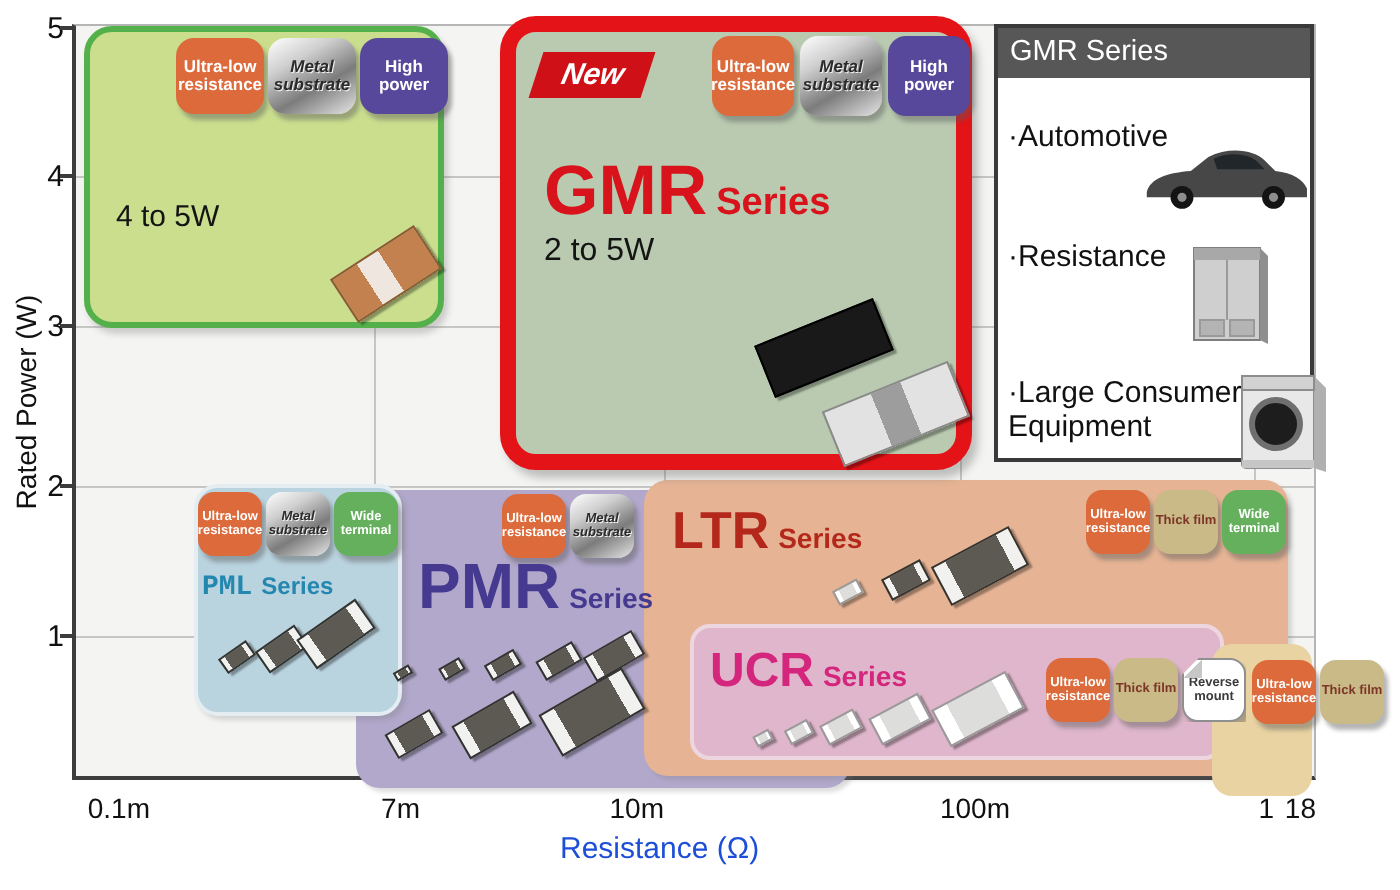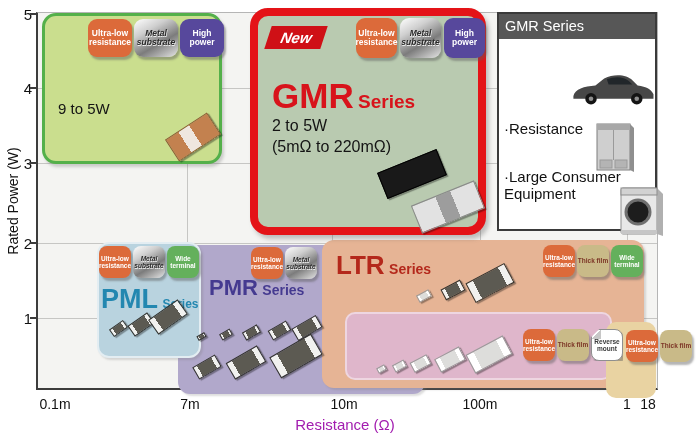--- a/index.html
+++ b/index.html
@@ -9,25 +9,25 @@
 
   
   #plot { position:absolute; left:36px; top:12px; width:622px; height:378px;
           background:#f4f4f2; border:1px solid #b5b5b5;
           border-left:2px solid #3c3c3c; border-bottom:2px solid #3c3c3c; }
   .vline { position:absolute; top:0; bottom:0; width:1px; background:#c6c6c4; }
   .hline { position:absolute; left:0; right:0; height:1px; background:#c6c6c4; }
 
   .ytick { position:absolute; width:22px; text-align:right; font-size:15px; color:#111; }
   .ytickmark { position:absolute; left:30px; width:6px; height:2px; background:#3c3c3c; }
-  .xtick { position:absolute; top:396px; text-align:center; font-size:14px; color:#111; }
+  .xtick { position:absolute; top:396px; text-align:right; font-size:14px; color:#111; }
   #ylabel { position:absolute; left:-42px; top:193px; width:110px; height:16px;
             transform:rotate(-90deg); text-align:center; font-size:14px; color:#111; }
-  #xlabel { position:absolute; left:280px; top:416px; width:130px; text-align:center;
-            font-size:15px; color:#a21caf; }
+  #xlabel { position:absolute; left:280px; top:416px; width:130px; 
+            font-size:15px; color:#1d4ed8; }
 
   
   .sbox { position:absolute; border-radius:12px; }
   #box-psr { left:42px; top:13px; width:180px; height:151px; background:#cade8e;
              border:3px solid #54b04a; border-radius:14px; box-shadow:2px 3px 3px rgba(110,110,110,.30); }
   #box-gmr { left:250px; top:8px; width:236px; height:227px; background:#b9cab0;
              border:8px solid #e41317; border-radius:18px; box-shadow:3px 4px 4px rgba(90,90,90,.35); }
   #box-pml { left:97px; top:242px; width:104px; height:116px; background:#b9d3df;
              border:2px solid #e3edf2; box-shadow:2px 2px 2px rgba(120,120,120,.25); }
   #box-pmr { left:178px; top:245px; width:247px; height:149px; background:#b1a8cb;
@@ -40,23 +40,23 @@
 
   
   .stitle { position:absolute; white-space:nowrap; font-weight:bold; }
   .stitle .big { font-weight:800; }
   .stitle .suf { font-weight:800; }
   #title-psr { left:58px; top:70px; color:#2fa83a; }
   #title-psr .big { font-size:27px; } #title-psr .suf { font-size:15px; }
   #title-gmr { left:272px; top:76px; color:#d8131b; }
   #title-gmr .big { font-size:35px; } #title-gmr .suf { font-size:19px; }
   #title-pml { left:101px; top:284px; color:#2387b0; }
-  #title-pml .big { font-size:27px; } #title-pml .suf { font-size:12px; }
+  #title-pml .big { font-size:14px;font-family:Liberation Mono, monospace; } #title-pml .suf { font-size:12px; }
   #title-pmr { left:209px; top:275px; color:#453a90; }
-  #title-pmr .big { font-size:22px; } #title-pmr .suf { font-size:14px; }
+  #title-pmr .big { font-size:32px; } #title-pmr .suf { font-size:14px; }
   #title-ltr { left:336px; top:250px; color:#b4281b; }
   #title-ltr .big { font-size:26px; } #title-ltr .suf { font-size:14px; }
   #title-ucr { left:355px; top:322px; color:#d4267c; }
   #title-ucr .big { font-size:24px; } #title-ucr .suf { font-size:14px; }
   #title-mcr { left:604px; top:355px; width:54px; text-align:center; color:#d8881f; white-space:normal; }
   #title-mcr .big { font-size:20px; display:block; line-height:1.05; }
   #title-mcr .suf { font-size:13px; display:block; }
 
   .descr { position:absolute; font-size:15px; color:#141414; white-space:nowrap; }
   #gmr-power, #gmr-range { font-size:16px; }
@@ -91,21 +91,21 @@
   .chip-white  { background:linear-gradient(90deg,#ffffff 0 18%,#dddddb 18% 82%,#ffffff 82%); border-color:#9a9a9a; }
   .chip-black  { background:#191919; border-color:#000; }
   .chip-silver { background:linear-gradient(90deg,#e2e2e2 0 38%,#9d9d9d 38% 62%,#e2e2e2 62%); border-color:#8a8a8a; }
   .chip-copper { background:linear-gradient(90deg,#c3814f 0 30%,#efe7df 30% 56%,#c3814f 56%); border-color:#8a5a34; }
 
   
   #panel { position:absolute; left:497px; top:12px; width:160px; height:219px; background:#fff;
            border:2px solid #3a3a3a; overflow:visible; }
   #panel-header { background:#575757; color:#fff; font-size:14.5px; line-height:1.25; padding:3px 6px 4px 6px; }
   .panel-item { position:absolute; font-size:15px; color:#111; }
-  #panel-item-3 { width:128px; line-height:1.15; }
+  #panel-item-3 { width:128px; line-height:1.15;margin-top:20px; }
   .app-icon { position:absolute; }
 </style>
 </head>
 <body>
 
 <div id="stage">
 
   <div id="plot">
     <div class="vline" style="left:149px"></div>
     <div class="vline" style="left:294px"></div>
@@ -125,21 +125,21 @@
   <div class="ytick" style="left:10px; top:310px">1</div>
   <div class="ytickmark" style="top:13px"></div>
   <div class="ytickmark" style="top:87px"></div>
   <div class="ytickmark" style="top:162px"></div>
   <div class="ytickmark" style="top:242px"></div>
   <div class="ytickmark" style="top:317px"></div>
 
   <div id="xlabel">Resistance (Ω)</div>
   <div class="xtick" style="left:35px; width:40px">0.1m</div>
   <div class="xtick" style="left:170px; width:40px">7m</div>
-  <div class="xtick" style="left:324px; width:40px">10m</div>
+  <div class="xtick" style="left:292px; width:40px">10m</div>
   <div class="xtick" style="left:455px; width:50px">100m</div>
   <div class="xtick" style="left:617px; width:20px">1</div>
   <div class="xtick" style="left:638px; width:20px">18</div>
 
   <div class="sbox" id="box-pmr"></div>
   <div class="sbox" id="box-pml"></div>
   <div class="sbox" id="box-ltr"></div>
   <div class="sbox" id="box-ucr"></div>
   <div class="sbox" id="box-mcr"></div>
 
@@ -179,20 +179,24 @@
     <div class="badge sm b-green">Wide terminal</div>
   </div>
   <div class="stitle" id="title-ltr">
     <span class="big">LTR</span>
     <span class="suf">Series</span>
   </div>
   <div class="chip chip-white" style="left:417px; top:292px; width:14px; height:8px;  transform:rotate(-28deg)"></div>
   <div class="chip chip-metal" style="left:442px; top:284px; width:22px; height:12px; transform:rotate(-28deg)"></div>
   <div class="chip chip-metal" style="left:468px; top:272px; width:44px; height:22px; transform:rotate(-28deg)"></div>
 
+  <div class="stitle" id="title-ucr">
+    <span class="big">UCR</span>
+    <span class="suf">Series</span>
+  </div>
   <div class="badge-row" style="left:523px; top:329px">
     <div class="badge sm b-orange">Ultra-low resistance</div>
     <div class="badge sm b-khaki">Thick film</div>
     <div class="badge sm b-page">
       <span class="fold"></span>
       <span>Reverse mount</span>
     </div>
   </div>
   <div class="chip chip-white" style="left:377px; top:366px; width:9px;  height:6px;  transform:rotate(-28deg)"></div>
   <div class="chip chip-white" style="left:393px; top:362px; width:13px; height:8px;  transform:rotate(-28deg)"></div>
@@ -204,45 +208,45 @@
     <div class="badge sm b-orange">Ultra-low resistance</div>
     <div class="badge sm b-khaki">Thick film</div>
   </div>
 
   <div class="sbox" id="box-psr"></div>
   <div class="badge-row" style="left:88px; top:19px">
     <div class="badge lg b-orange">Ultra-low resistance</div>
     <div class="badge lg b-metal">Metal substrate</div>
     <div class="badge lg b-purple">High power</div>
   </div>
-  <div class="descr" style="left:58px; top:100px">9 to 5W</div>
+  <div class="descr" style="left:58px; top:100px">4 to 5W</div>
   <div class="chip chip-copper" style="left:168px; top:124px; width:50px; height:26px; transform:rotate(-33deg)"></div>
 
   <div class="sbox" id="box-gmr"></div>
   <div id="new-badge">
     <span>New</span>
   </div>
   <div class="badge-row" style="left:356px; top:18px">
     <div class="badge md b-orange">Ultra-low resistance</div>
     <div class="badge md b-metal">Metal substrate</div>
     <div class="badge md b-purple">High power</div>
   </div>
   <div class="stitle" id="title-gmr">
     <span class="big">GMR</span>
     <span class="suf">Series</span>
   </div>
   <div class="descr" id="gmr-power" style="left:272px; top:117px">2 to 5W</div>
-  <div class="descr" id="gmr-range" style="left:272px; top:138px">(5mΩ to 220mΩ)</div>
   <div class="chip chip-black" style="left:380px; top:160px; width:64px; height:28px; transform:rotate(-22deg)"></div>
   <div class="chip chip-silver" style="left:414px; top:192px; width:68px; height:30px; transform:rotate(-22deg)"></div>
 
   <div id="panel">
     <div id="panel-header">
       <div>GMR Series</div>
     </div>
+    <div class="panel-item" style="left:5px; top:46px">·Automotive</div>
     <svg class="app-icon" style="left:70px; top:54px" width="88" height="42" viewBox="0 0 100 42">
       <path d="M5 29 C7 21 17 18 30 17 L40 9 C52 3 66 5 72 11 L78 17 C88 18 94 22 96 27 L96 32 L5 32 Z" fill="#474747"></path>
       <path d="M43 10 C52 6 63 7 68 12 L72 16 L45 16 Z" fill="#21262a"></path>
       <circle cx="25" cy="32" r="6.5" fill="#141414"></circle>
         <circle cx="25" cy="32" r="2.6" fill="#8d8d8d"></circle>
       <circle cx="77" cy="32" r="6.5" fill="#141414"></circle>
         <circle cx="77" cy="32" r="2.6" fill="#8d8d8d"></circle>
     </svg>
     <div class="panel-item" style="left:5px; top:106px">·Resistance</div>
     <svg class="app-icon" style="left:96px; top:108px" width="40" height="52" viewBox="0 0 40 52">

